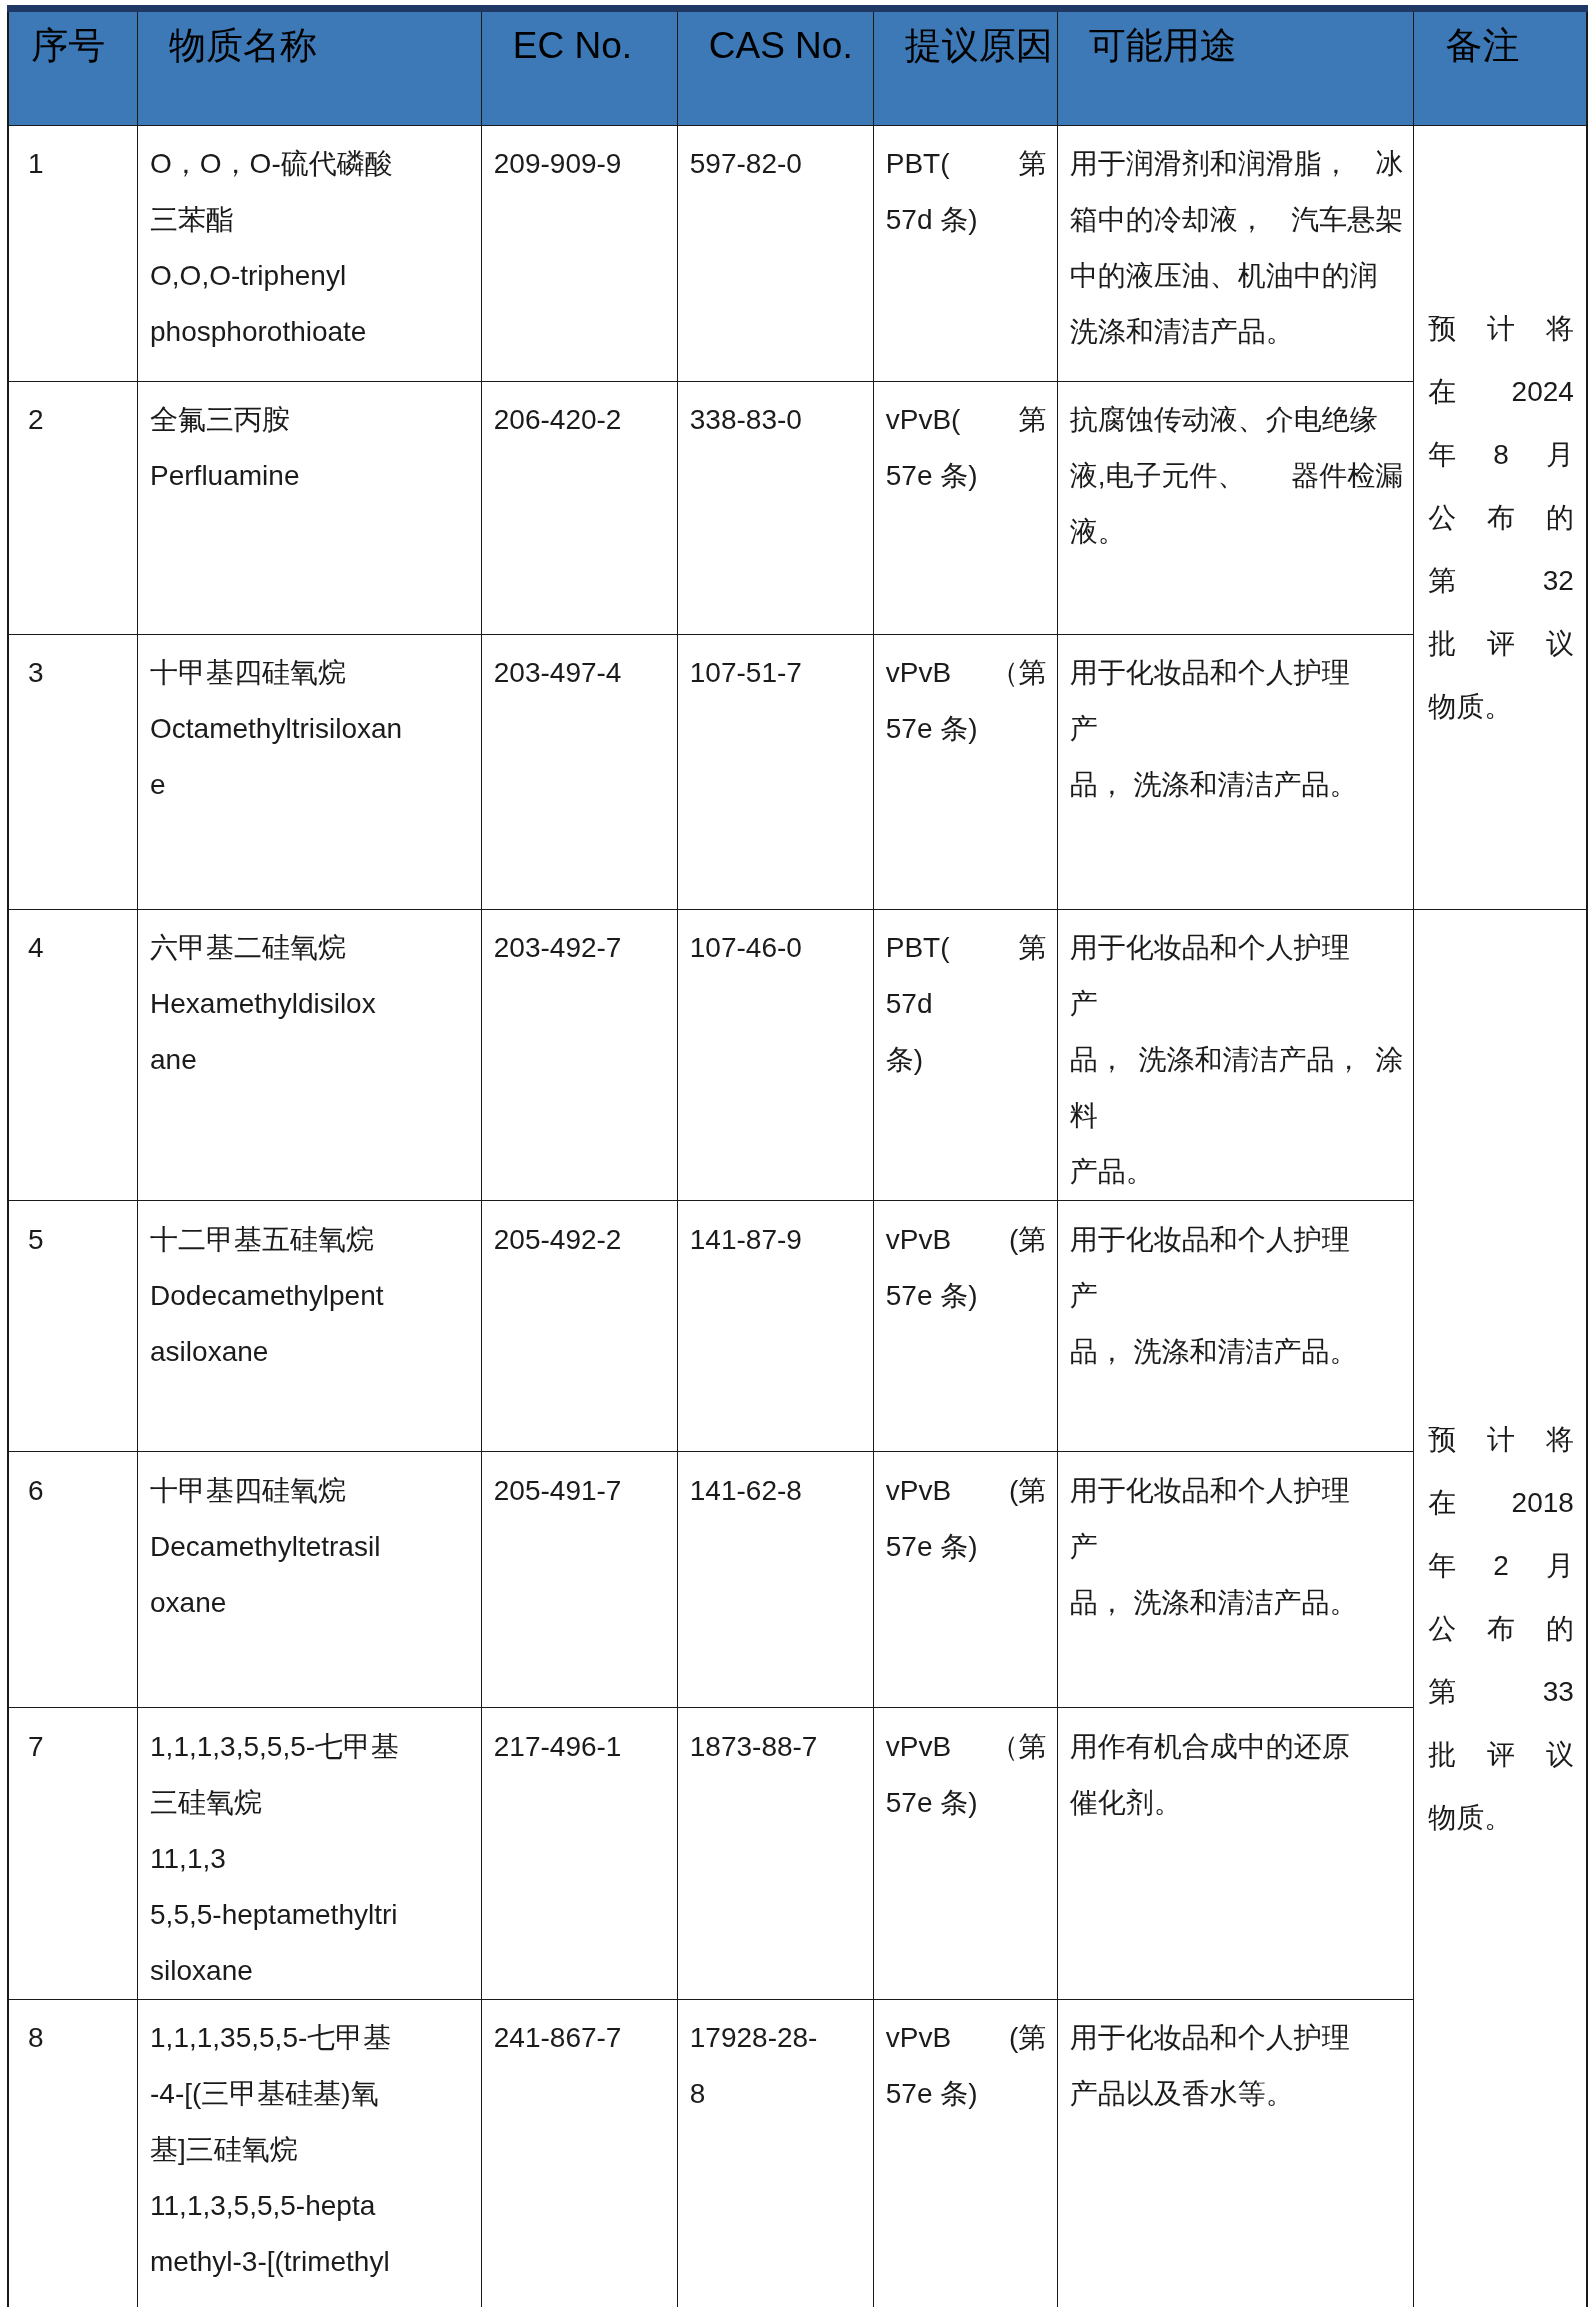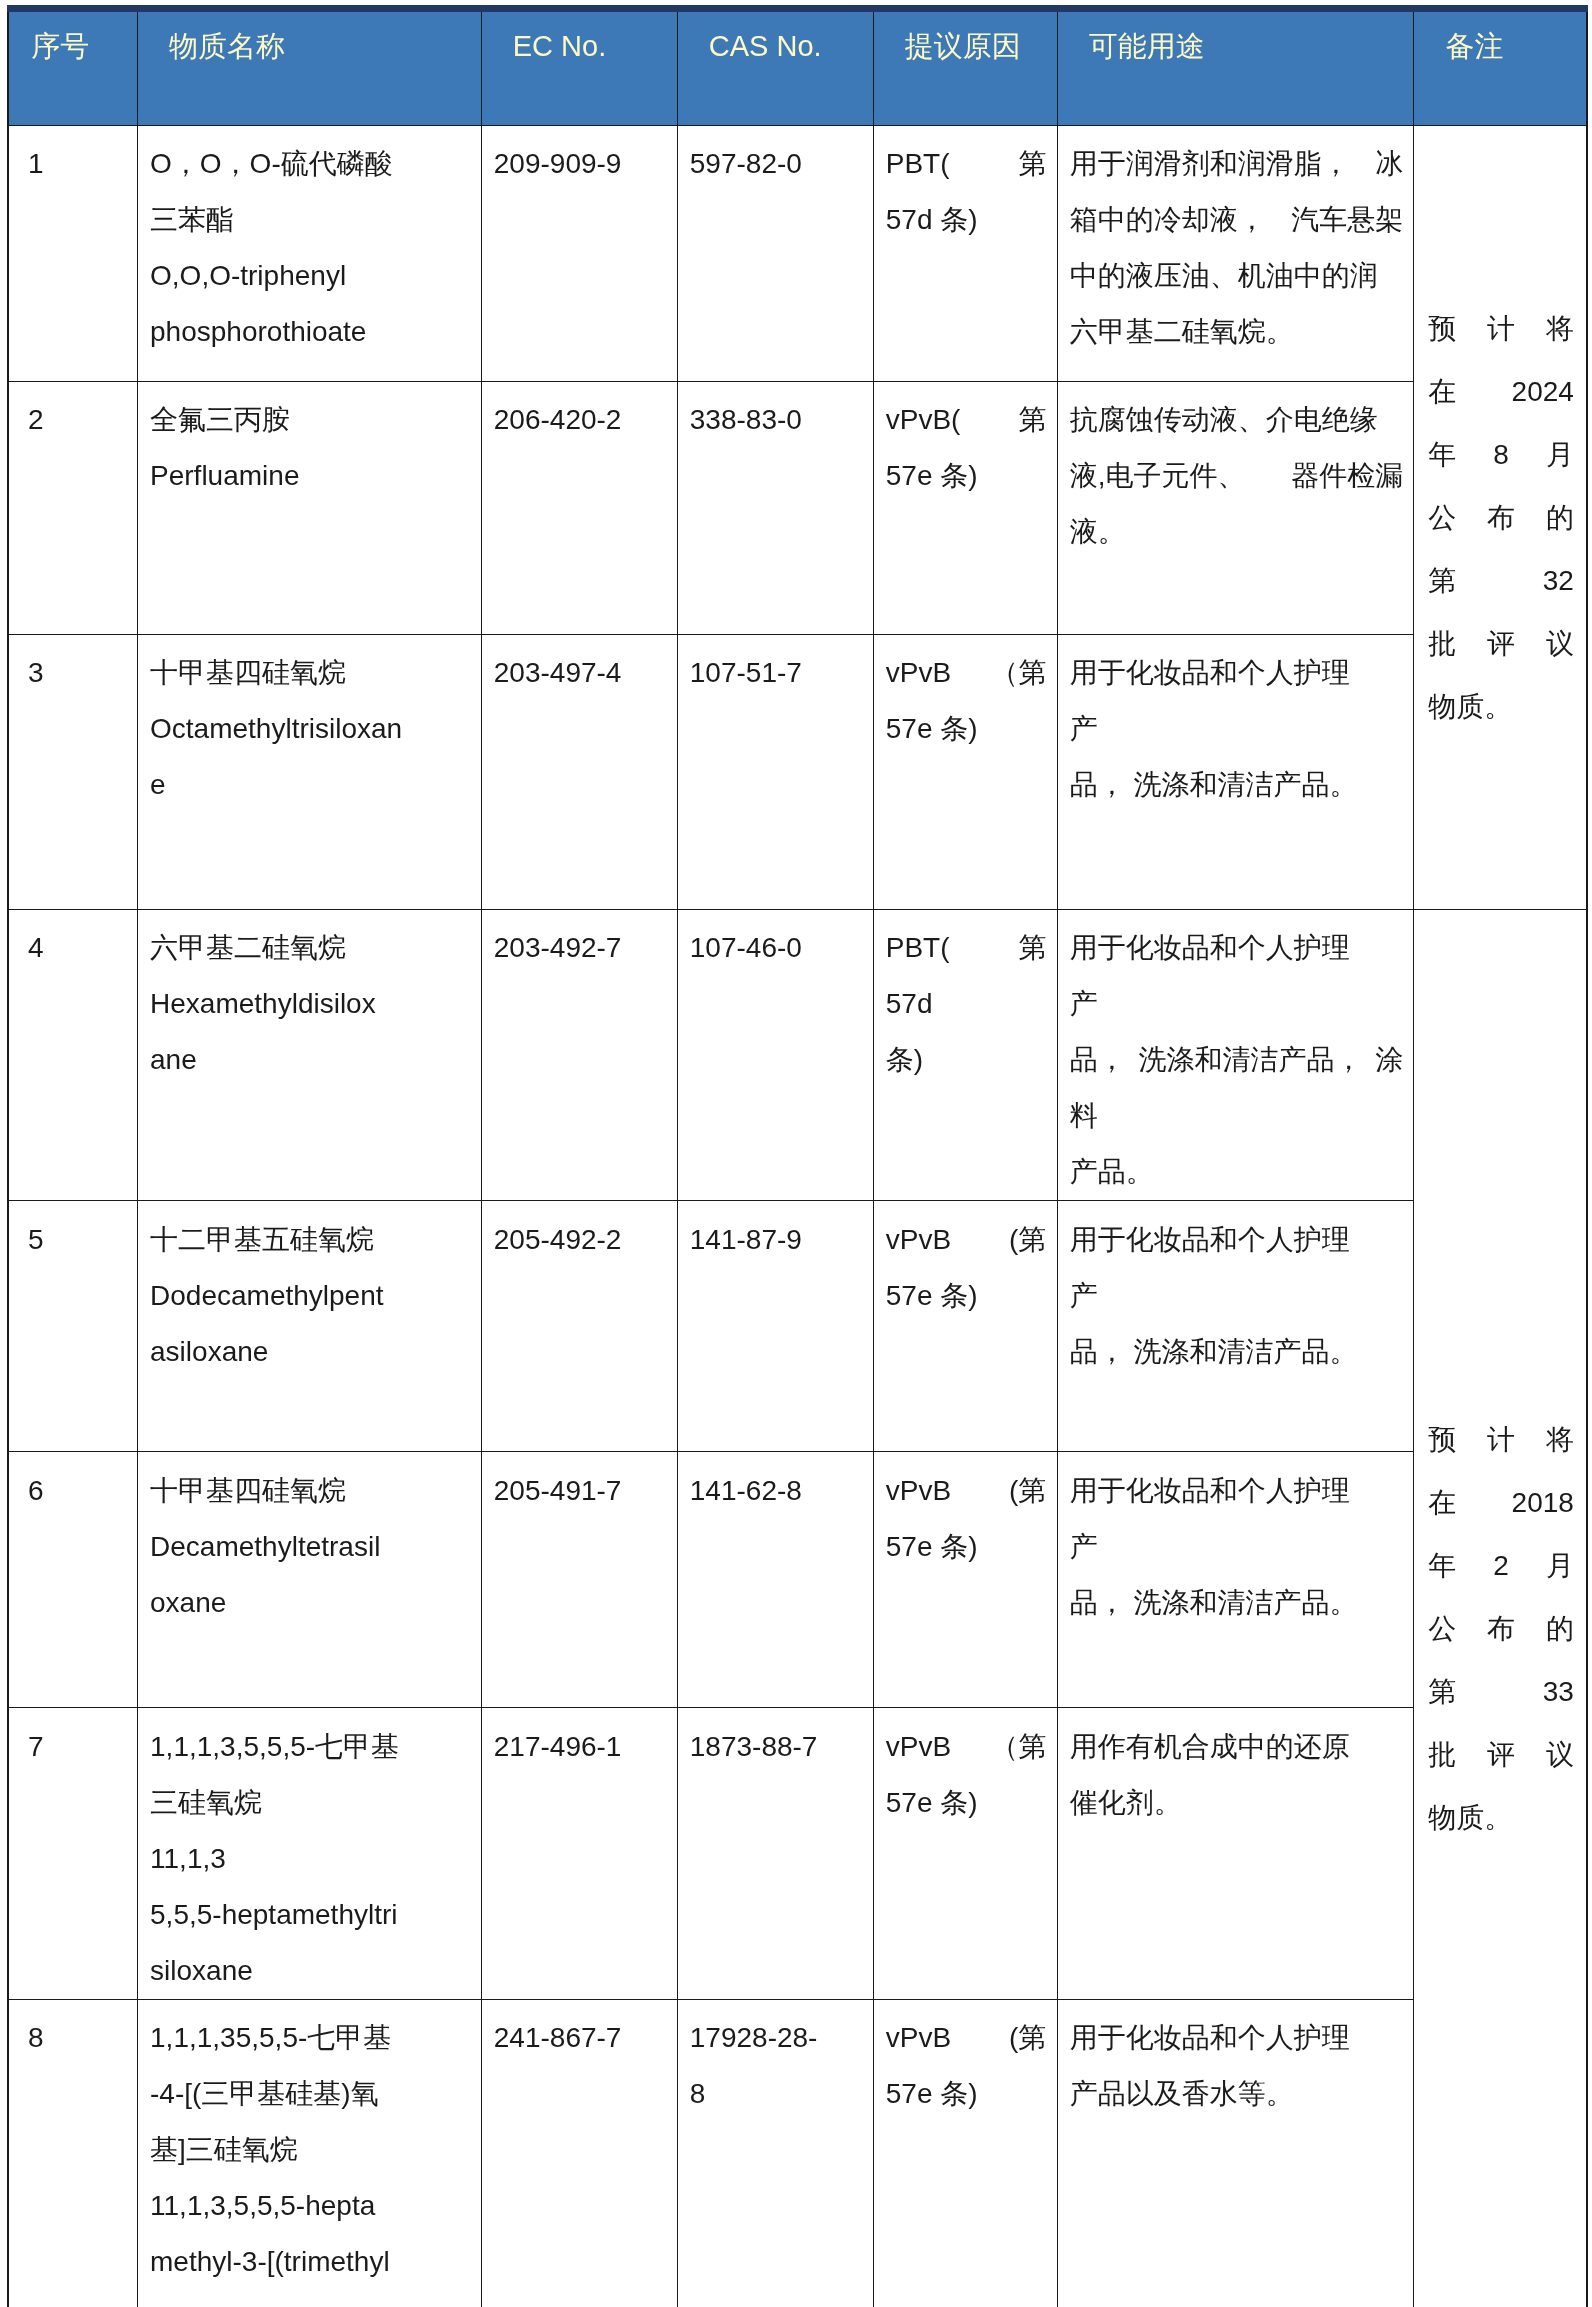--- a/index.html
+++ b/index.html
@@ -26,23 +26,23 @@
   col.c-use{width:355px;}
   col.c-remark{width:172px;}
   th,td{
     border:1.7px solid #1a1a1a;
     vertical-align:top;
     text-align:left;
     overflow:hidden;
   }
   th{
     background:#3C79B6;
-    color:#fef9c3;
+    color:#000000;
     font-weight:normal;
-    font-size:29px;
+    font-size:37px;
     height:96px;
     padding:17px 0 0 31px;
     line-height:34px;
   }
   th.first{padding-left:22.4px;}
   td{
     font-size:28px;
     padding:10.3px 10.3px 0 12px;
   }
   td.no-cell{padding-left:19px;}
@@ -127,21 +127,21 @@
               <span>用于润滑剂和润滑脂，</span>
               <span>冰</span>
             </div>
             <div class="tline">
               <span>箱中的冷却液，</span>
               <span>汽车悬架</span>
             </div>
             <div class="tline">
               <span>中的液压油、机油中的润</span>
             </div>
-            <div class="tline last">六甲基二硅氧烷。</div>
+            <div class="tline last">洗涤和清洁产品。</div>
           </td>
         <td class="remark-cell" rowspan="3">
             <div class="tline">
               <span>预</span>
               <span>计</span>
               <span>将</span>
             </div>
             <div class="tline">
               <span>在</span>
               <span>2024</span>

